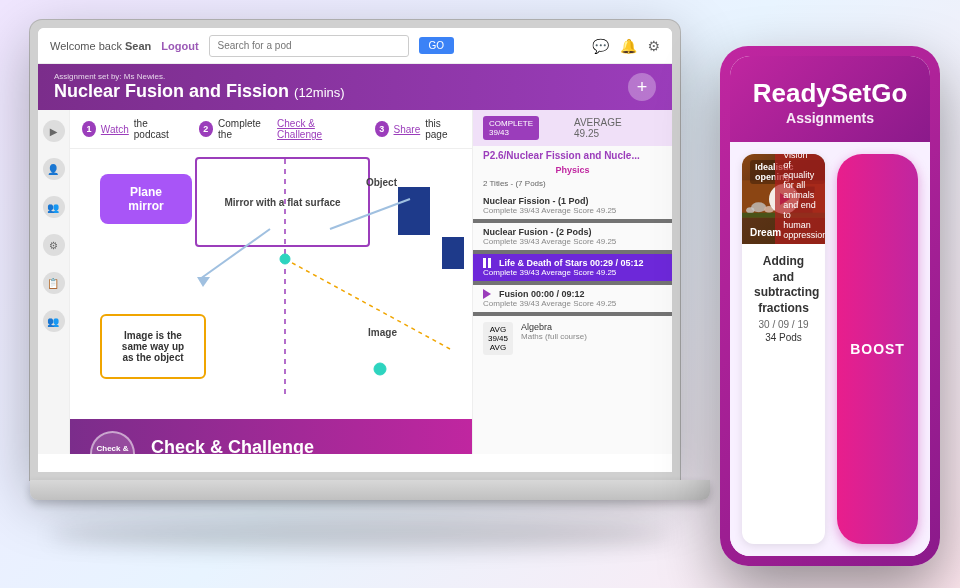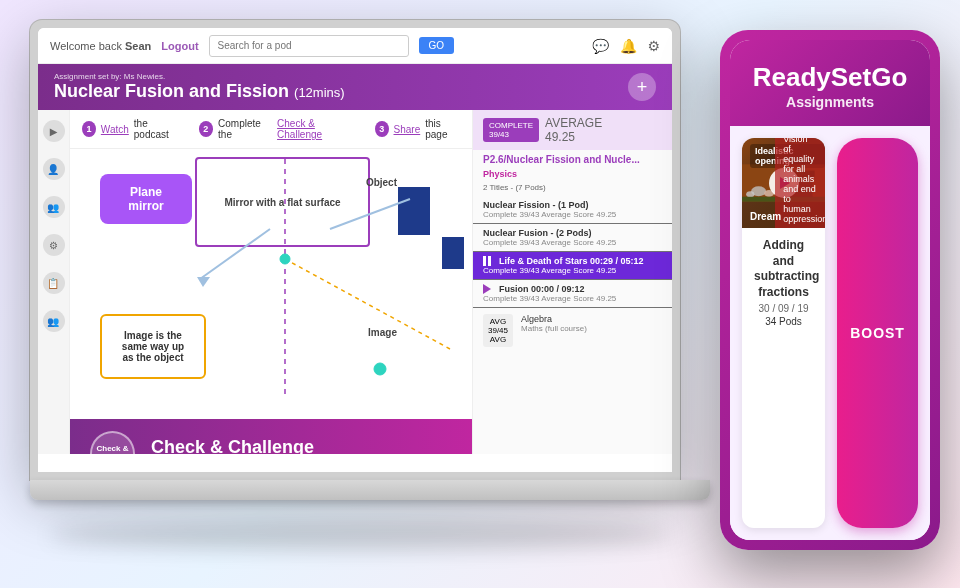--- a/index.html
+++ b/index.html
@@ -327,21 +327,21 @@
     }
 
     .right-panel-sub {
       padding: 0 10px 4px;
       font-size: 8px;
       color: #666;
     }
 
     .assignment-item {
       padding: 4px 10px;
-      border-bottom: 1px solid #737373;
+      border-bottom: 4px solid #737373;
     }
 
     .assignment-item-title {
       font-size: 9px;
       color: #333;
       font-weight: bold;
     }
 
     .assignment-item-meta {
       font-size: 8px;
@@ -394,21 +394,21 @@
       text-align: center;
     }
 
     .algebra-text { font-size: 9px; color: #333; }
     .algebra-sub { font-size: 8px; color: #888; }
 
     
     .phone-container {
       position: absolute;
       right: 20px;
-      top: 30px;
+      top: 46px;
       width: 220px;
       height: 520px;
     }
 
     .phone-outer {
       background: linear-gradient(135deg, #c026a0, #8b1a8b);
       border-radius: 28px;
       padding: 10px;
       height: 100%;
       box-shadow: 0 25px 60px rgba(0,0,0,0.4), 0 0 0 2px rgba(255,255,255,0.1);
@@ -668,25 +668,25 @@
               <div class="cc-title">Check &amp; Challenge</div>
               <div class="cc-subtitle">Formative Diagnostic Assessment - Reimagined</div>
             </div>
           </div>
         </div>
 
         <div class="right-panel">
           <div class="right-panel-header">
             <div style="display:flex;gap:6px;align-items:center;">
               <span class="right-panel-complete">COMPLETE<br>39/43</span>
-              <span style="font-size:12px;color:#666;">AVERAGE<br>49.25</span>
+              <span style="font-size:10px;color:#666;margin-left:29px;">AVERAGE<br>49.25</span>
             </div>
           </div>
           <div class="right-panel-subject">P2.6/Nuclear Fission and Nucle...</div>
-          <div style="padding:0 10px 4px;font-size:9px;font-weight:bold;color:#c026a0;">Physics</div>
+          <div style="padding:0 10px 4px;font-size:9px;font-weight:bold;color:#c026a0;text-align:center;">Physics</div>
           <div class="right-panel-sub">2 Titles - (7 Pods)</div>
 
           <div class="assignment-item">
             <div class="assignment-item-title">Nuclear Fission - (1 Pod)</div>
             <div class="assignment-item-meta">Complete 39/43   Average Score 49.25</div>
           </div>
 
           <div class="assignment-item">
             <div class="assignment-item-title">Nuclear Fusion - (2 Pods)</div>
             <div class="assignment-item-meta">Complete 39/43   Average Score 49.25</div>

